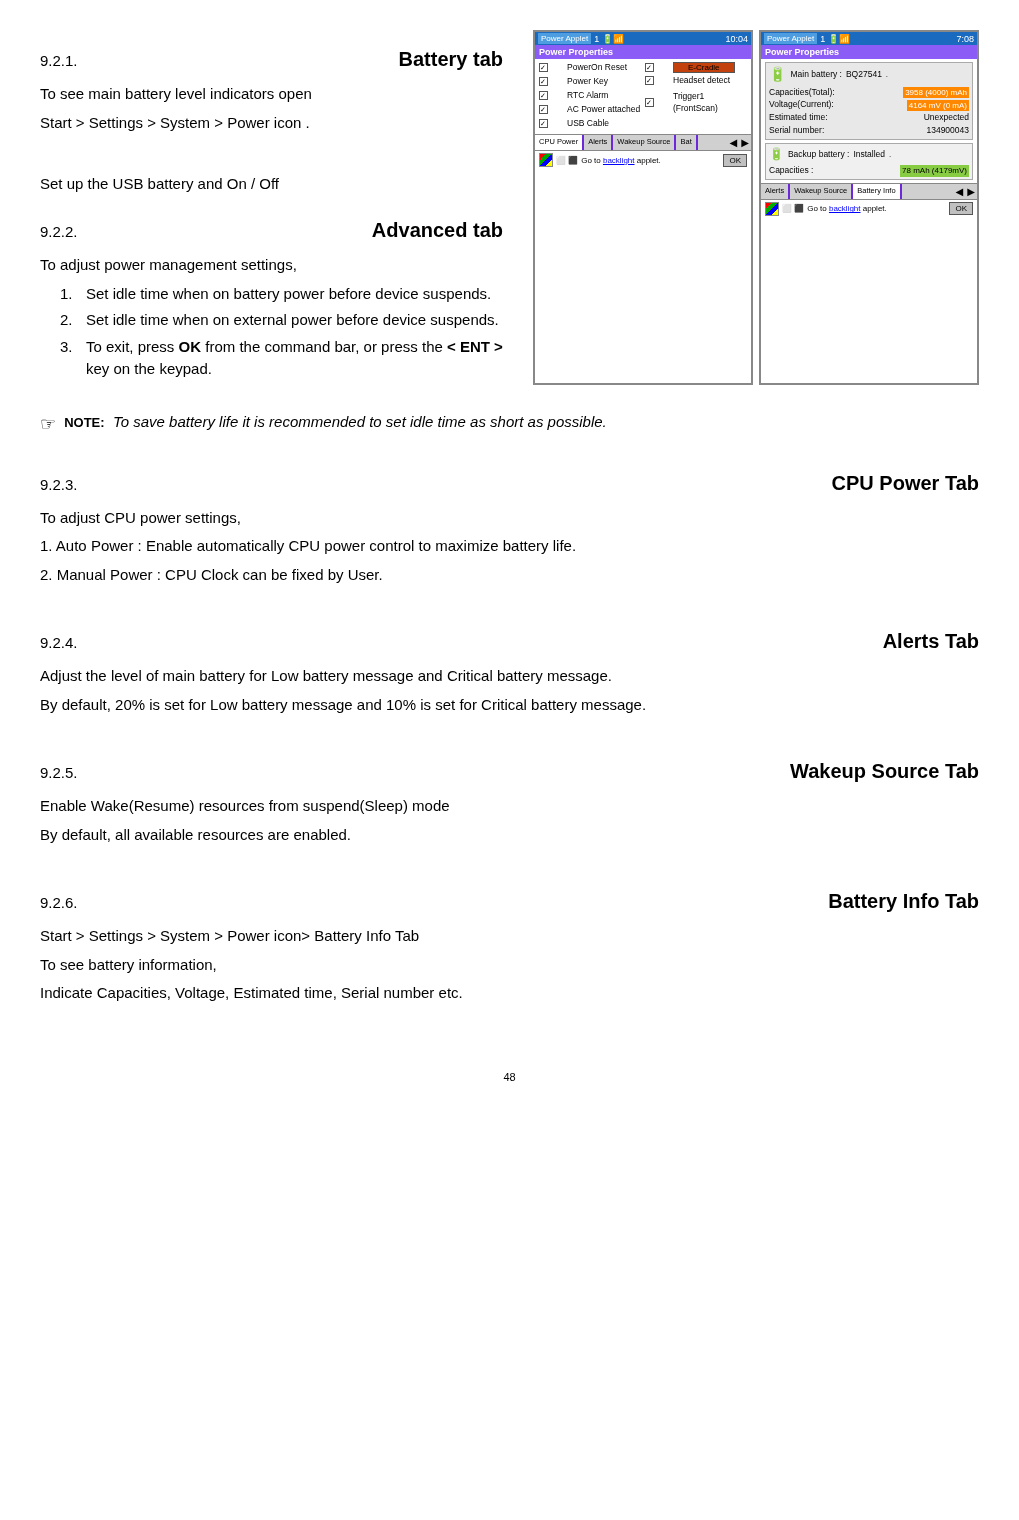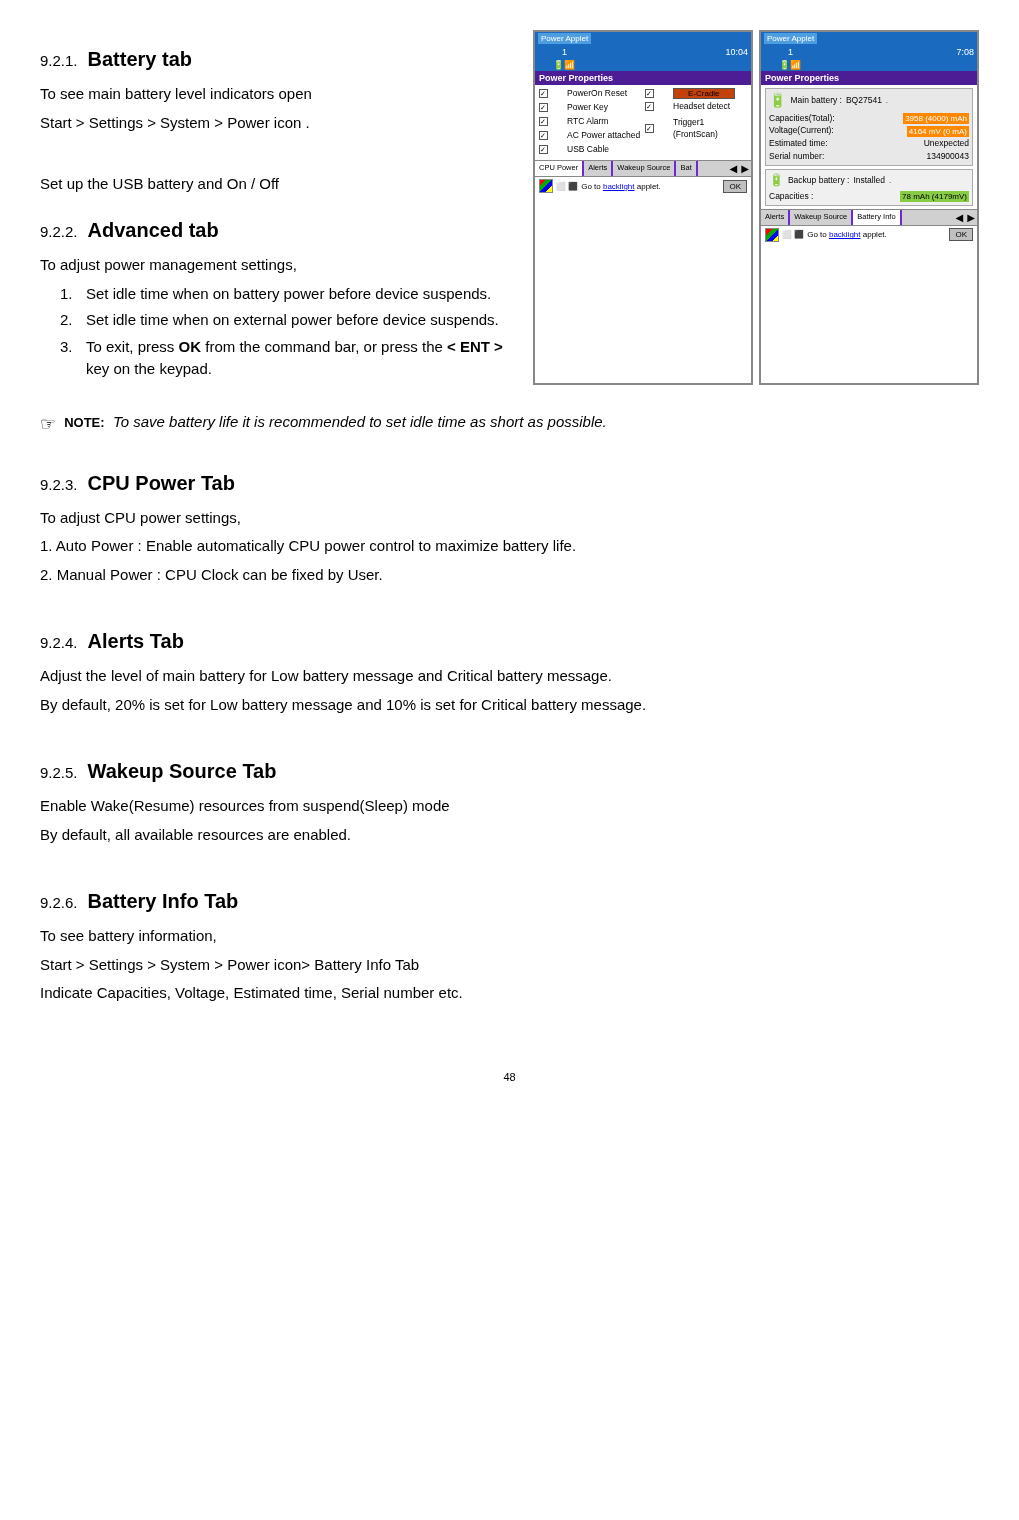--- a/index.html
+++ b/index.html
@@ -40,20 +40,21 @@
       flex-shrink: 0;
     }
 
     
     .section-heading {
       display: flex;
       align-items: baseline;
       gap: 10px;
       margin-bottom: 12px;
       margin-top: 18px;
+      justify-content: space-between;
     }
 
     .section-number {
       font-size: 15px;
       font-weight: normal;
       color: #000;
     }
 
     .section-title {
       font-size: 18px;
@@ -121,31 +122,30 @@
       padding: 1px 3px;
       display: flex;
       justify-content: space-between;
       align-items: center;
     }
 
     .ds-titlebar-left {
       display: flex;
       align-items: center;
       gap: 3px;
-      flex-direction: column;
     }
 
     .ds-applet-label {
       background: #4d9de0;
       padding: 1px 3px;
       font-size: 8px;
     }
 
     .ds-heading {
-      background: #4c1d95;
+      background: #8b5cf6;
       color: #fff;
       font-size: 9px;
       font-weight: bold;
       padding: 2px 4px;
     }
 
     .ds-body {
       padding: 3px 4px;
       font-size: 8.5px;
       line-height: 1.4;
@@ -431,21 +431,21 @@
             </div>
           </div>
 
           <div class="ds-backup-section">
             <div style="display:flex; align-items:center; gap:4px; margin-bottom:2px;">
               <span style="font-size:12px;">🔋</span>
               <span>Backup battery :</span>
               <span>Installed</span>
               <span style="font-size:8px;">.</span>
             </div>
-            <div style="display:flex; justify-content:space-between; align-items:center;">
+            <div style="display:flex; justify-content:space-between; ">
               <span>Capacities :</span>
               <span class="ds-capacity-val">78 mAh (4179mV)</span>
             </div>
           </div>
         </div>
 
         <div class="ds-tabs">
           <div class="ds-tab">Alerts</div>
           <div class="ds-tab">Wakeup Source</div>
           <div class="ds-tab active">Battery Info</div>
@@ -495,20 +495,20 @@
     </div>
     <p>Enable Wake(Resume) resources from suspend(Sleep) mode</p>
     <p>By default, all available resources are enabled.</p>
   </div>
 
   <div class="sub-section">
     <div class="section-heading">
       <span class="section-number">9.2.6.</span>
       <span class="section-title section-title-large">Battery Info Tab</span>
     </div>
+    <p>Start &gt; Settings &gt; System &gt; Power icon&gt; Battery Info Tab</p>
     <p>To see battery information,</p>
-    <p>Start &gt; Settings &gt; System &gt; Power icon&gt; Battery Info Tab</p>
     <p>Indicate Capacities, Voltage, Estimated time, Serial number etc.</p>
   </div>
 
 </div>
 
 <div class="page-number">48</div>
 
 </body></html>

